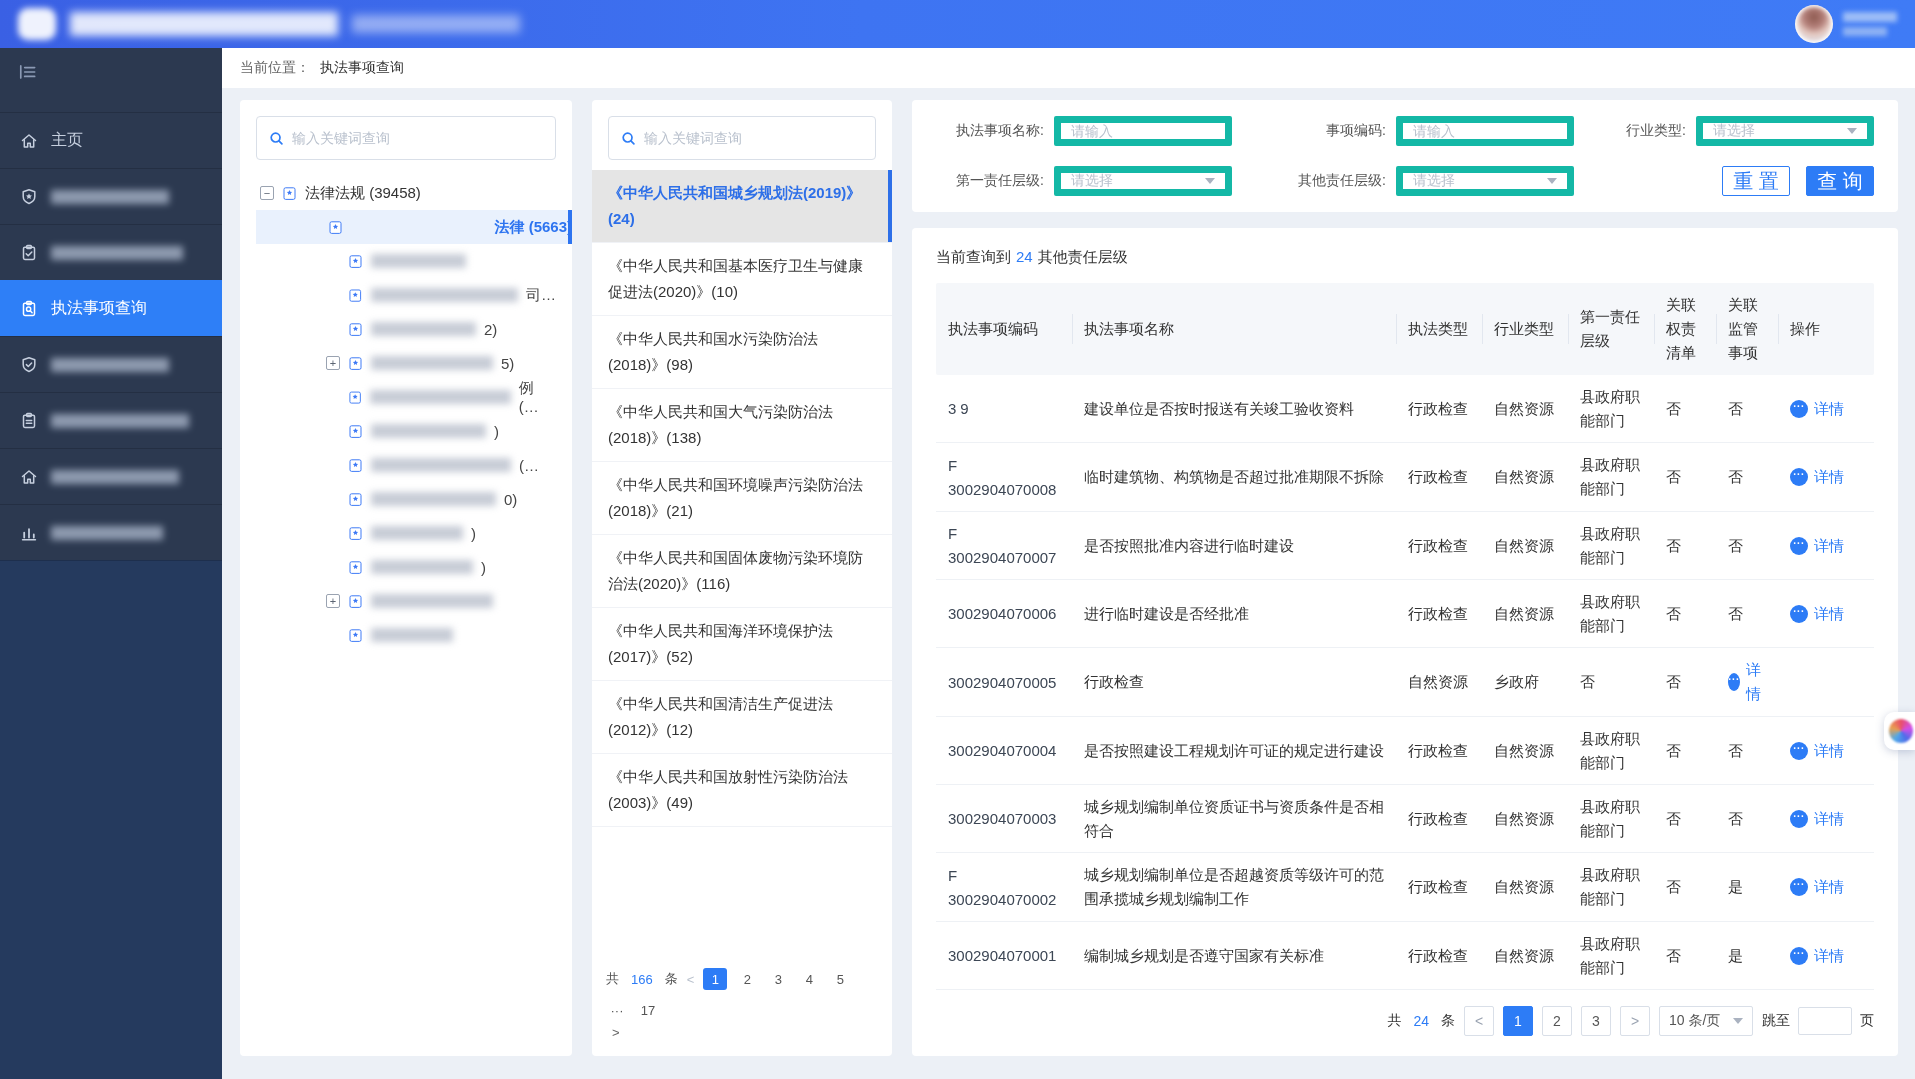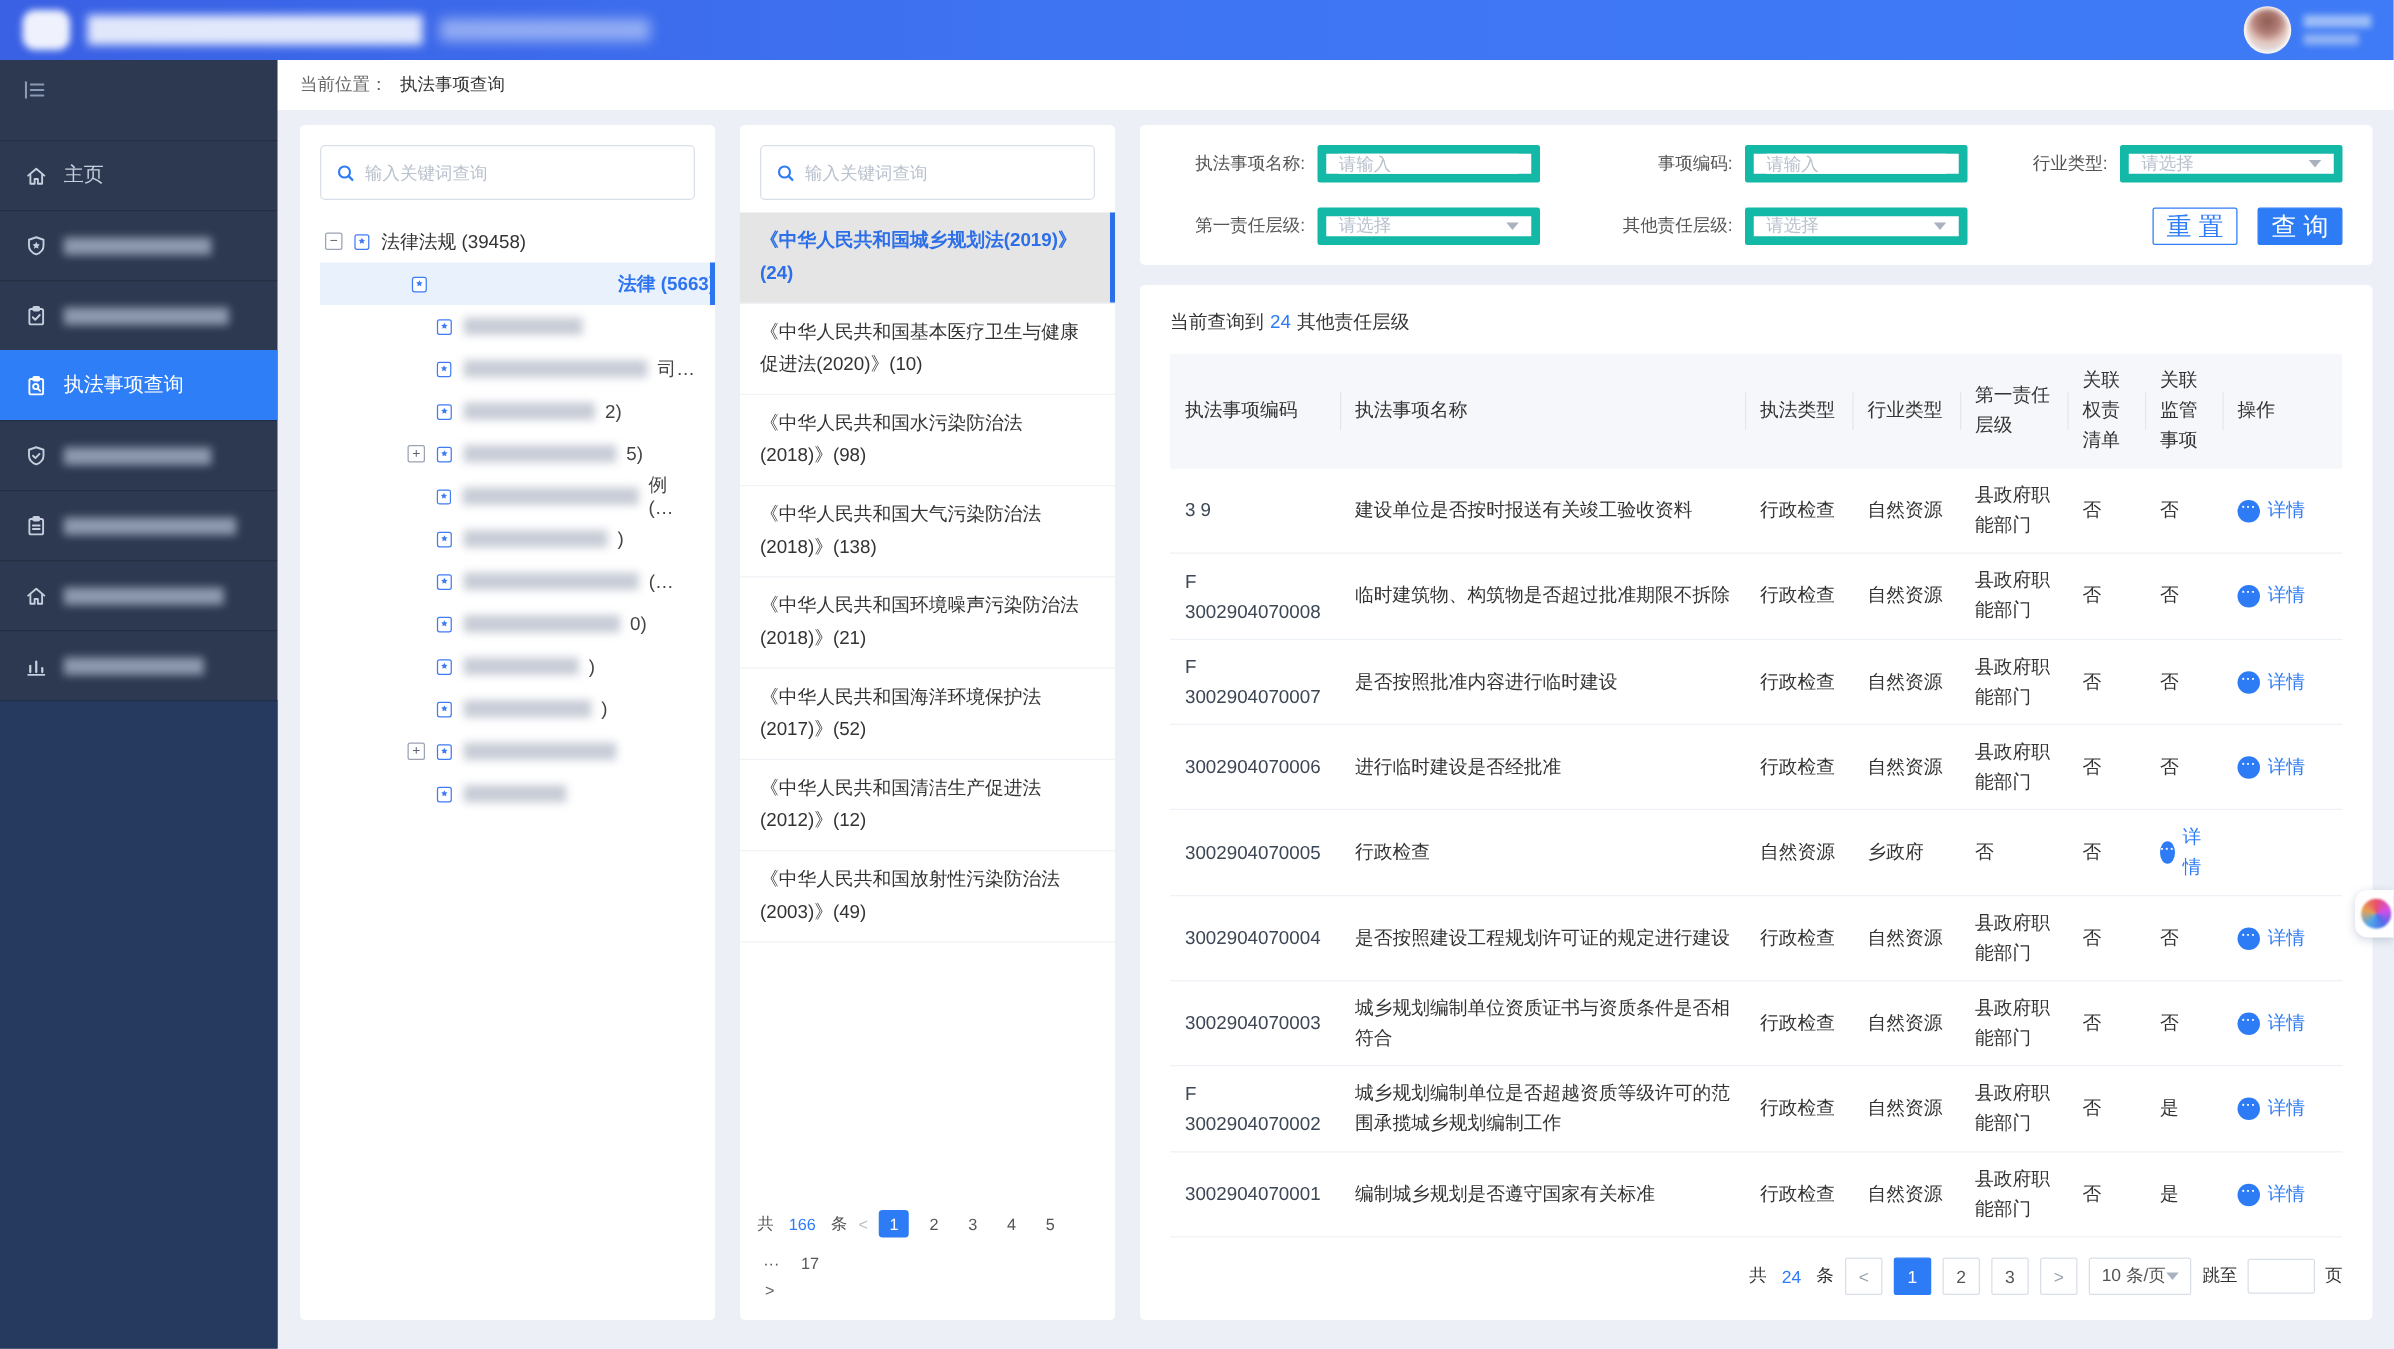--- a/index.html
+++ b/index.html
@@ -107,21 +107,21 @@
 .codeblur{height:13px;width:108px;background:#c9cdd6;filter:blur(3.5px);vertical-align:middle}
 .codeblur.mid{width:78px;margin:0 2px}
 .detail{display:flex;align-items:center;gap:6px;color:#2d7cf6;cursor:pointer}
 .dots{width:18px;height:18px;border-radius:50%;background:#2d7cf6;color:#fff;display:flex;align-items:center;justify-content:center;
   font-size:10px;font-weight:bold;letter-spacing:.5px;line-height:1;padding-bottom:4px}
 .tpagi{margin-top:auto;display:flex;align-items:center;justify-content:flex-end;gap:9px;font-size:14px;color:#333;padding-top:16px}
 .pbox{min-width:30px;height:30px;border:1px solid #d9dfe8;border-radius:2px;display:flex;align-items:center;justify-content:center;
   color:#555;background:#fff;cursor:pointer;font-size:14px;padding:0 6px}
 .pbox.active{background:#2d7cf6;border-color:#2d7cf6;color:#fff}
 .pbox.arrow{color:#9aa3b1}
-.size{width:82px;padding:0 9px}
+.size{width:94px;justify-content:space-between;padding:0 9px}
 .jump{display:flex;align-items:center;gap:8px}
 .jumpin{width:54px;height:28px;border:1px solid #d9dfe8;border-radius:2px;outline:none;padding:0 6px;font-size:14px}
 
 
 .float-widget{position:absolute;right:0;top:712px;width:31px;height:38px;background:#fff;border-radius:10px 0 0 10px;
   box-shadow:0 2px 8px rgba(60,80,130,.25);display:flex;align-items:center;padding-left:5px;z-index:9;cursor:pointer}
 .fw-ball{width:24px;height:24px;border-radius:50%;filter:blur(1px);
   background:conic-gradient(#e94f6a,#d24fe9,#4f6ce9,#4fa9e9,#e9a04f,#e94f6a)}
 </style>
 </head>
@@ -368,20 +368,21 @@
               <path d="M9.9 9.9l3 3" stroke="#2d7cf6" stroke-width="1.7" stroke-linecap="round"></path>
             </svg>
           <input placeholder="输入关键词查询" style="">
         </div>
       </div>
       <div class="law-item active">《中华人民共和国城乡规划法(2019)》(24)</div>
       <div class="law-item">《中华人民共和国基本医疗卫生与健康促进法(2020)》(10)</div>
       <div class="law-item">《中华人民共和国水污染防治法(2018)》(98)</div>
       <div class="law-item">《中华人民共和国大气污染防治法(2018)》(138)</div>
       <div class="law-item">《中华人民共和国环境噪声污染防治法(2018)》(21)</div>
+      <div class="law-item">《中华人民共和国固体废物污染环境防治法(2020)》(116)</div>
       <div class="law-item">《中华人民共和国海洋环境保护法(2017)》(52)</div>
       <div class="law-item">《中华人民共和国清洁生产促进法(2012)》(12)</div>
       <div class="law-item">《中华人民共和国放射性污染防治法(2003)》(49)</div>
       <div class="law-pagi">
         <div class="line1">
           <span>共</span>
             <span class="total-blue">166</span>
             <span>条</span>
           <span class="mini-arrow">&lt;</span>
           <span class="mini-num active">1</span>

